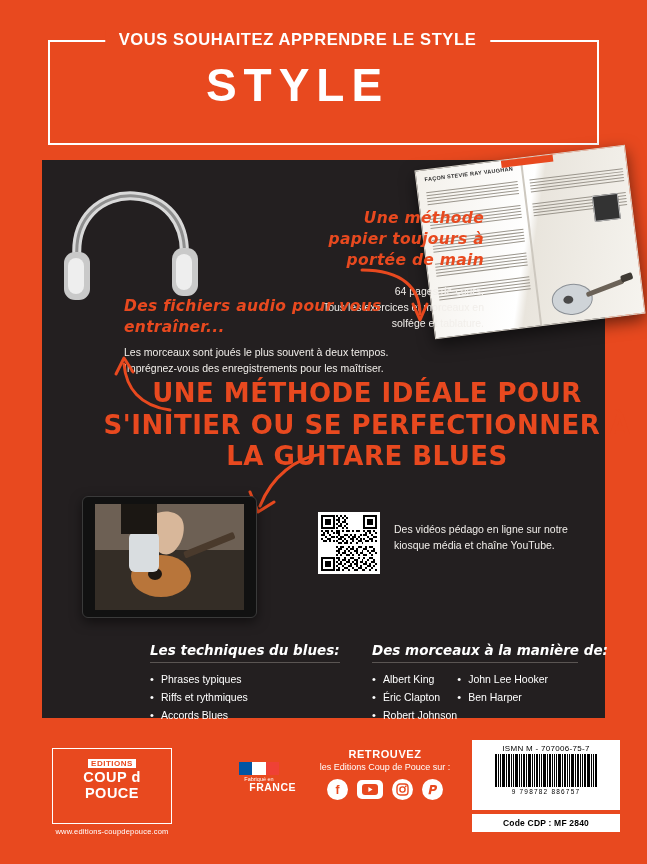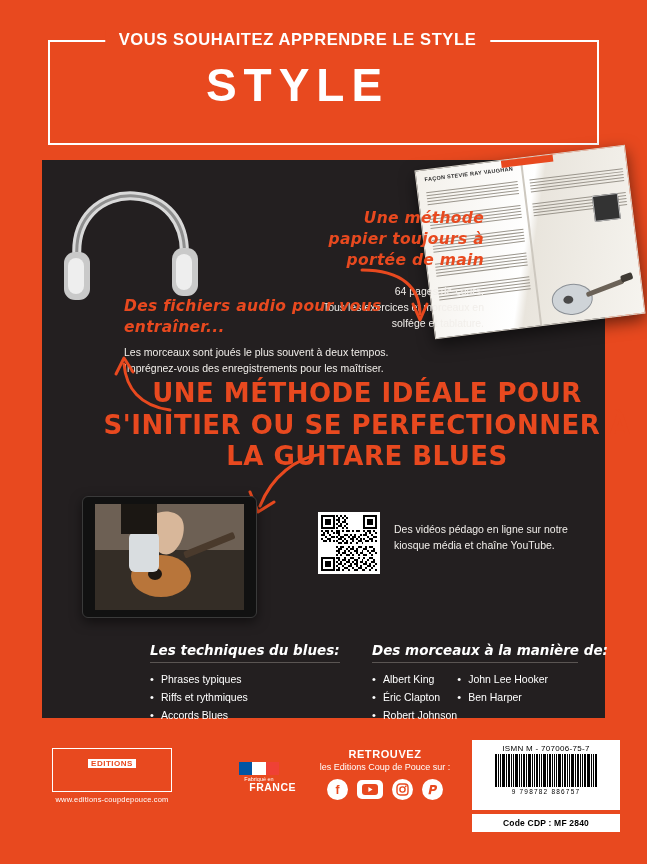--- a/index.html
+++ b/index.html
@@ -538,20 +538,21 @@
       </div>
     </div>
 
   </div>
 
   <div class="footer">
 
     <div class="logo">
       <div class="logo-box">
         <div class="logo-ed">EDITIONS</div>
+        <div class="logo-main">COUP d POUCE</div>
       </div>
       <div class="logo-url">www.editions-coupdepouce.com</div>
     </div>
 
     <div class="france">
       <div class="flag">
         <span class="b"></span>
           <span class="w"></span>
           <span class="r"></span>
       </div>

